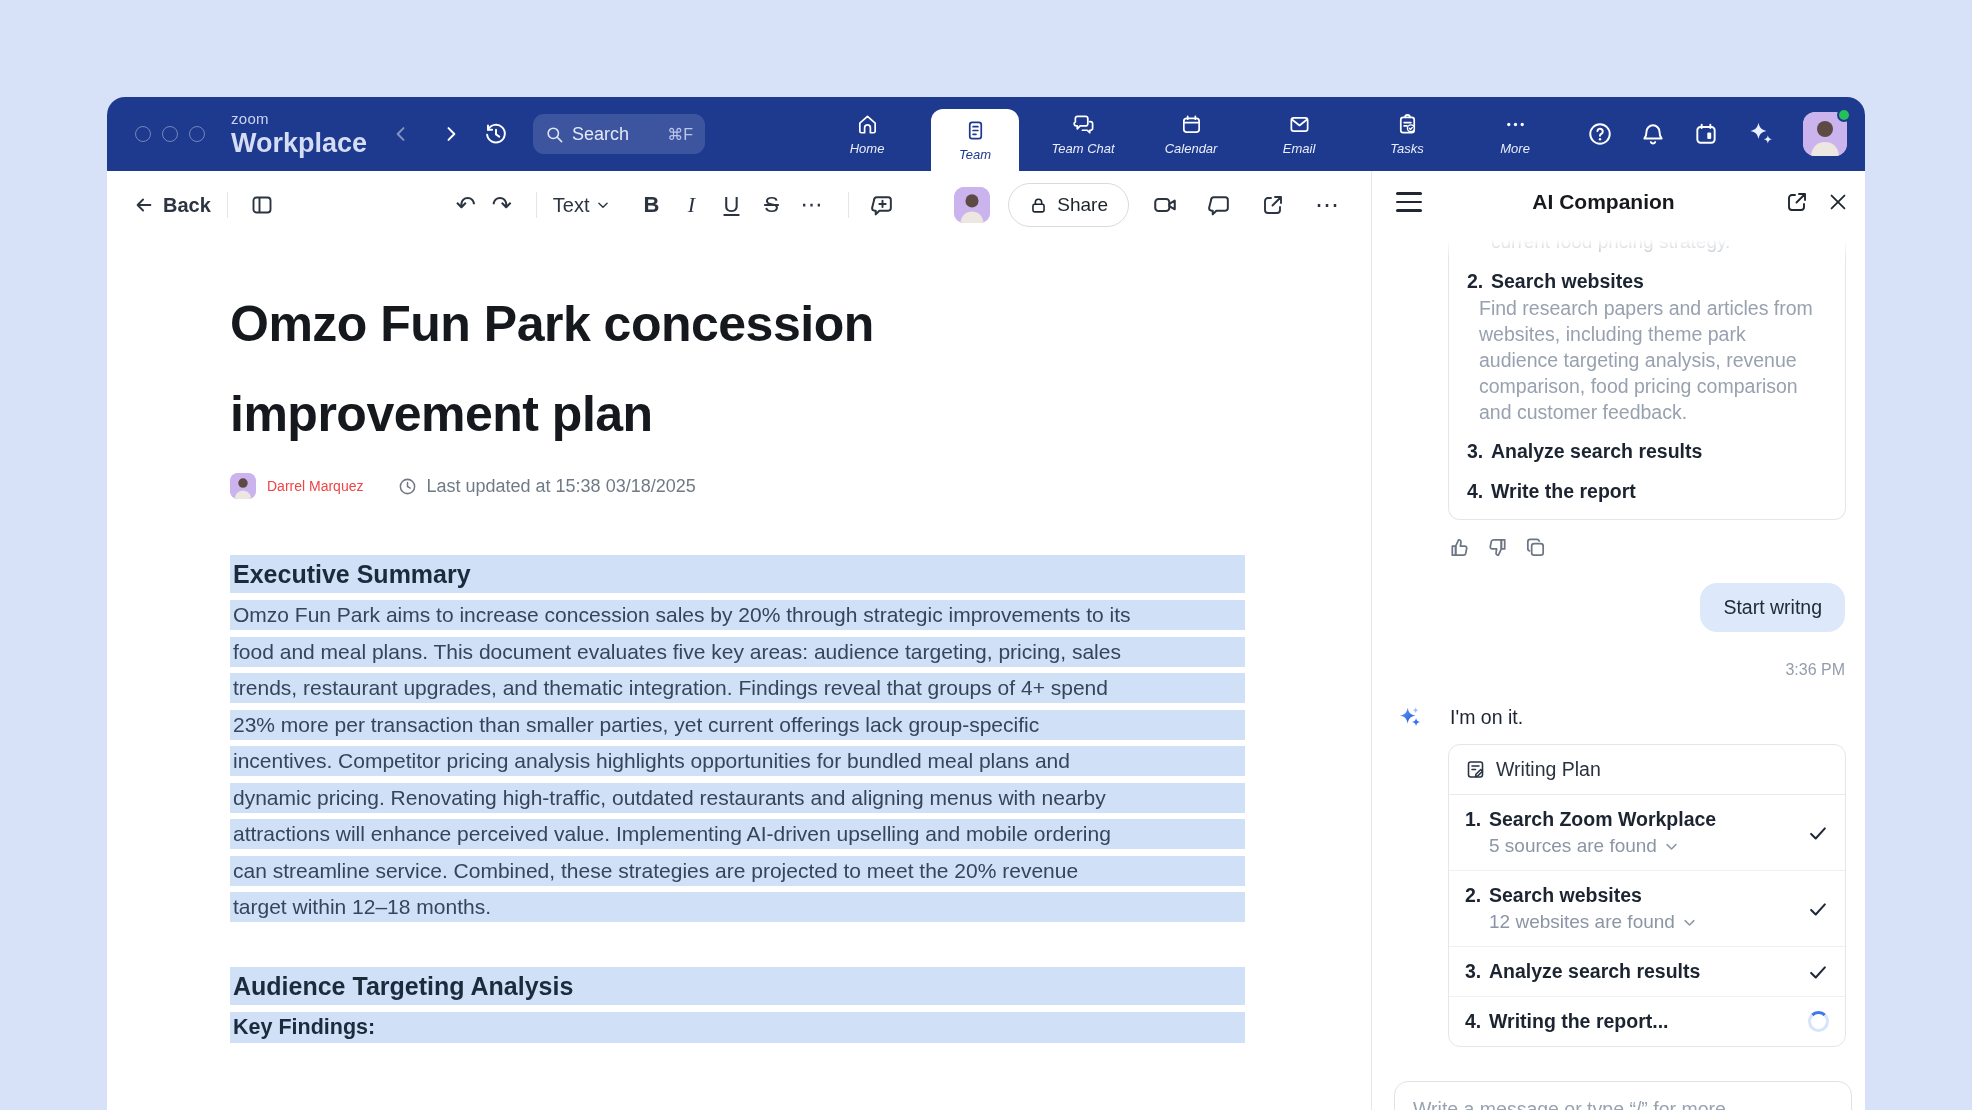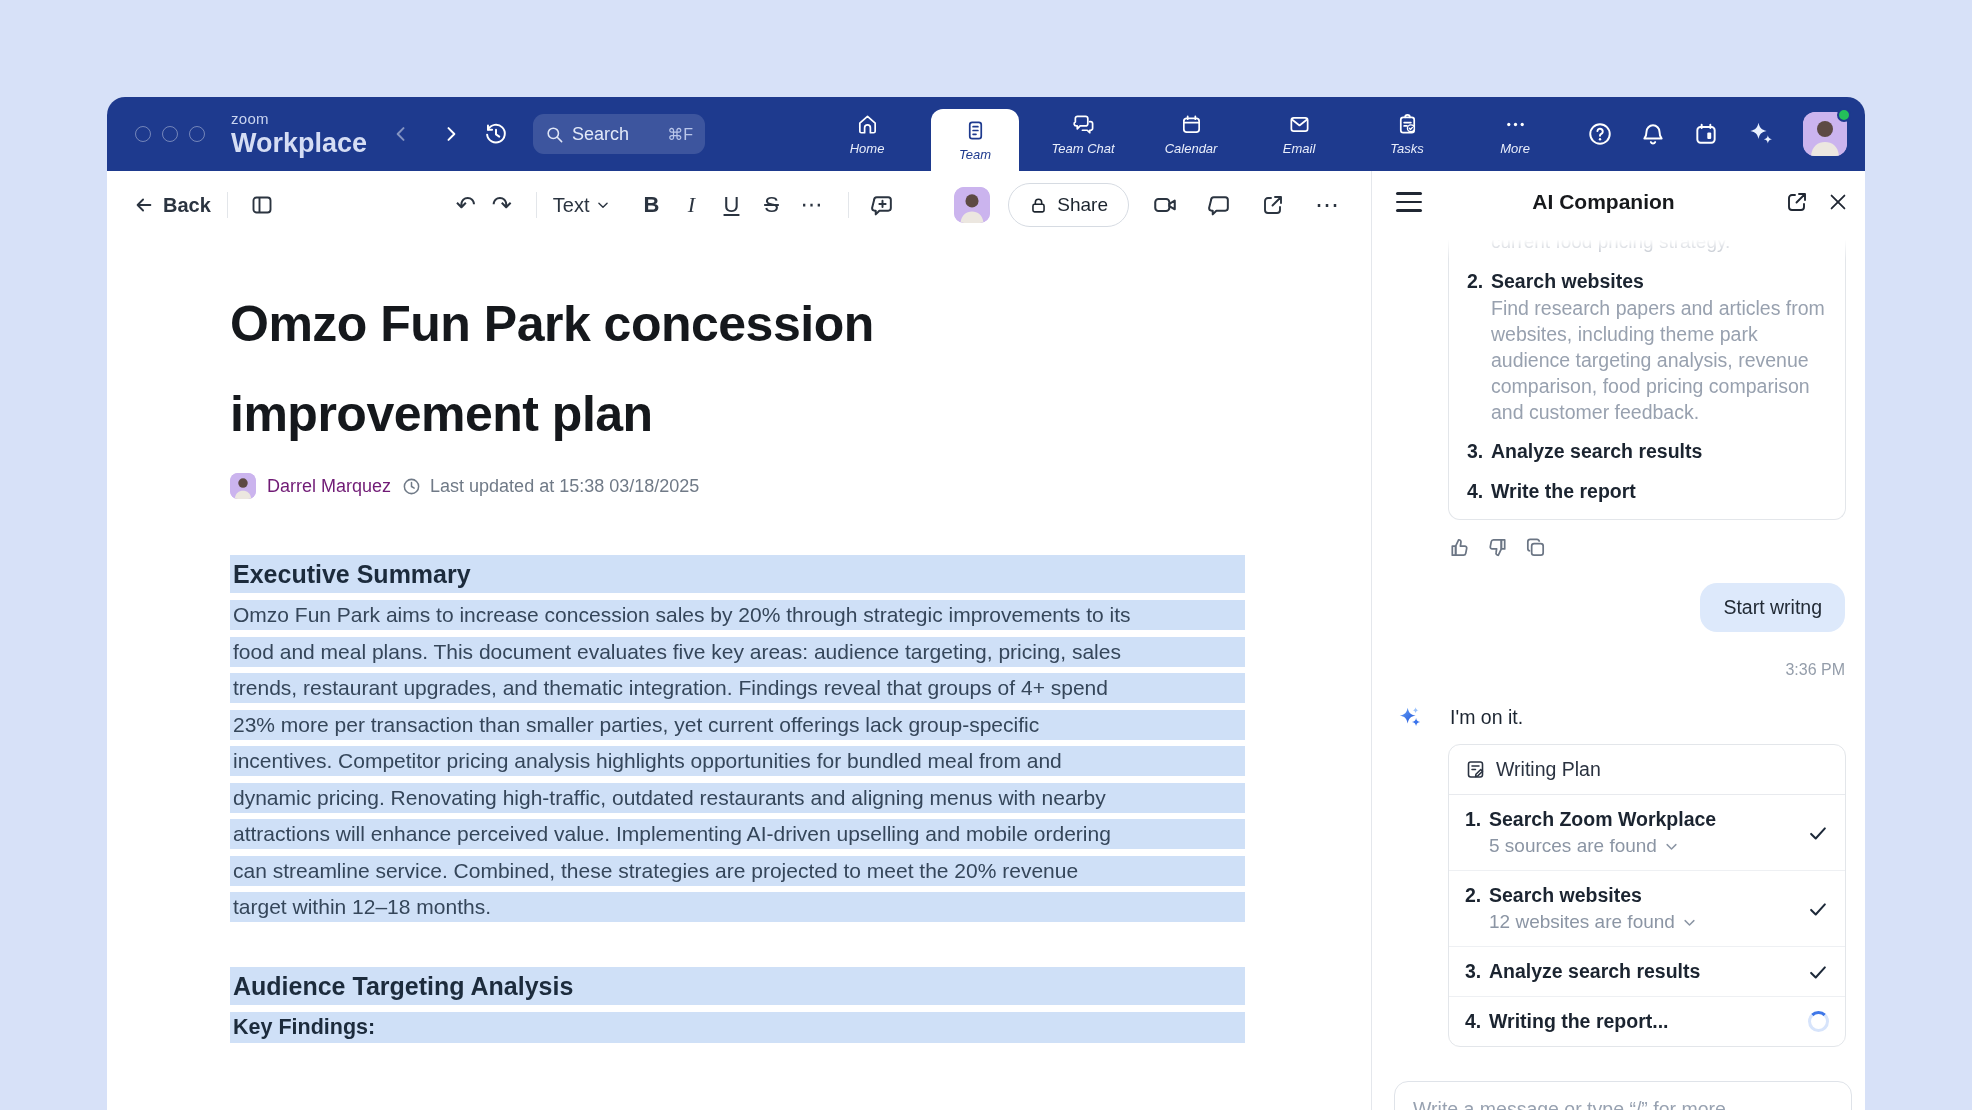--- a/index.html
+++ b/index.html
@@ -59,21 +59,21 @@
   .tb-right { margin-left:auto; display:flex; align-items:center; gap:18px; }
   .tb-avatar { width:36px; height:36px; border-radius:10px; background:#cbb4ee; overflow:hidden; }
   .share-btn { height:44px; border:1.5px solid #d6dbe2; border-radius:22px; background:#fff;
     display:flex; align-items:center; gap:9px; padding:0 20px; font-size:19px; color:#1c242e; font-weight:500; }
 
   
   .doc { margin-left:123px; width:1015px; margin-top:40px; }
   .doc-title { font-size:50px; font-weight:700; color:#15181c; line-height:90px; letter-spacing:-.5px; }
   .meta { display:flex; align-items:center; margin-top:14px; gap:11px; }
   .meta-avatar { width:26px; height:26px; border-radius:8px; background:#cbb4ee; overflow:hidden; flex:none; }
-  .meta-name { font-size:18px; color:#701a75; font-weight:500; margin-right:0; }
+  .meta-name { font-size:14px; color:#ef4444; font-weight:500; margin-right:24px; }
   .meta-upd { font-size:18px; color:#707a87; }
   .meta .clock { color:#707a87; display:flex; margin-right:-2px; }
   .doc-body { margin-top:56px; }
   .doc-heading { background:#cfe0f7; height:38px; line-height:38px; font-size:25px; font-weight:700;
     color:#1c2b3c; padding-left:3px; margin-bottom:7px; }
   .doc-line { background:#cfe0f7; height:30px; line-height:30px; font-size:21px;
     color:#35465a; padding-left:3px; margin-bottom:6.5px; }
   .doc-boldline { background:#cfe0f7; height:31px; line-height:31px; font-size:21.5px; font-weight:700;
     color:#1c2b3c; padding-left:3px; margin-bottom:6px; }
   .doc-gap { height:38px; }
@@ -89,21 +89,21 @@
   .fade-top { position:absolute; top:0; left:0; right:0; height:26px;
     background:linear-gradient(#fff 25%, rgba(255,255,255,0)); z-index:3; pointer-events:none; }
   .msg-col { margin-left:52px; width:398px; }
 
   .preview-card { border:1px solid #e3e6ea; border-top:none; border-radius:0 0 12px 12px;
     padding:2px 18px 14px; margin-top:-6px; }
   .pv-clip { font-size:19px; line-height:26px; color:#aab1bd; margin:0 0 10px 24px; }
   .pv-item { margin-top:12px; }
   .pv-row { display:flex; font-size:19.5px; font-weight:700; color:#1b2430; line-height:28px; }
   .pv-num { width:24px; flex:none; }
-  .pv-desc { margin-left:24px; font-size:19.5px; line-height:26px; color:#98a1af; }
+  .pv-desc { margin-left:12px; font-size:19.5px; line-height:26px; color:#98a1af; }
 
   .feedback { display:flex; gap:15px; margin:16px 0 0 52px; color:#6b7584; }
 
   .user-wrap { display:flex; flex-direction:column; align-items:flex-end; margin-top:24px; padding-right:2px; }
   .user-bubble { background:#dde9fb; border-radius:17px; padding:13px 23px; font-size:19.5px; color:#222b36; }
   .user-time { margin-top:29px; font-size:16px; color:#949daa; }
 
   .ai-row { display:flex; align-items:center; margin-top:24px; gap:26px; }
   .ai-row .ai-text { font-size:19.5px; color:#1b2430; }
 
@@ -380,21 +380,21 @@
               </svg>
           </span>
           <span class="meta-upd">Last updated at 15:38 03/18/2025</span>
         </div>
         <div class="doc-body">
             <div class="doc-heading">Executive Summary</div>
             <div class="doc-line">Omzo Fun Park aims to increase concession sales by 20% through strategic improvements to its</div>
             <div class="doc-line">food and meal plans. This document evaluates five key areas: audience targeting, pricing, sales</div>
             <div class="doc-line">trends, restaurant upgrades, and thematic integration. Findings reveal that groups of 4+ spend</div>
             <div class="doc-line">23% more per transaction than smaller parties, yet current offerings lack group-specific</div>
-            <div class="doc-line">incentives. Competitor pricing analysis highlights opportunities for bundled meal from and</div>
+            <div class="doc-line">incentives. Competitor pricing analysis highlights opportunities for bundled meal plans and</div>
             <div class="doc-line">dynamic pricing. Renovating high-traffic, outdated restaurants and aligning menus with nearby</div>
             <div class="doc-line">attractions will enhance perceived value. Implementing AI-driven upselling and mobile ordering</div>
             <div class="doc-line">can streamline service. Combined, these strategies are projected to meet the 20% revenue</div>
             <div class="doc-line">target within 12–18 months.</div>
             <div class="doc-gap"></div>
             <div class="doc-heading">Audience Targeting Analysis</div>
             <div class="doc-boldline">Key Findings:</div>
           </div>
       </div>
     </div>

